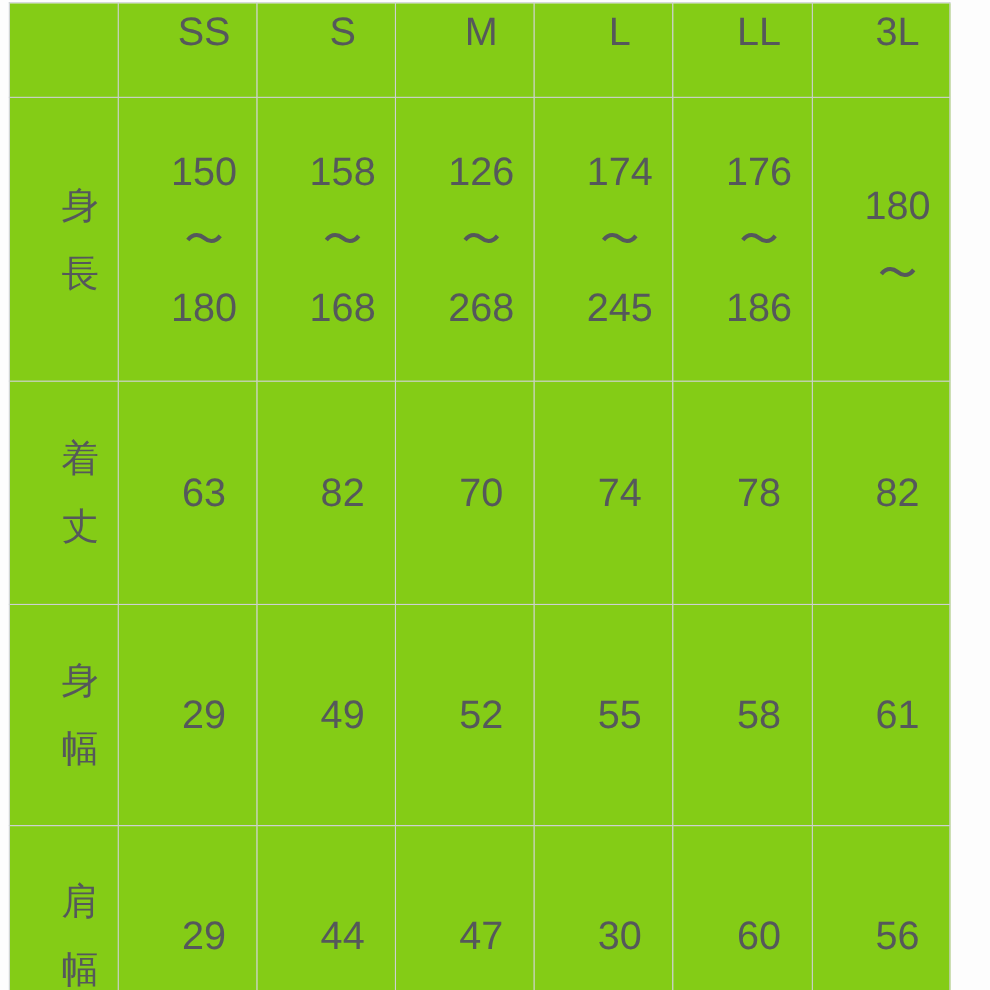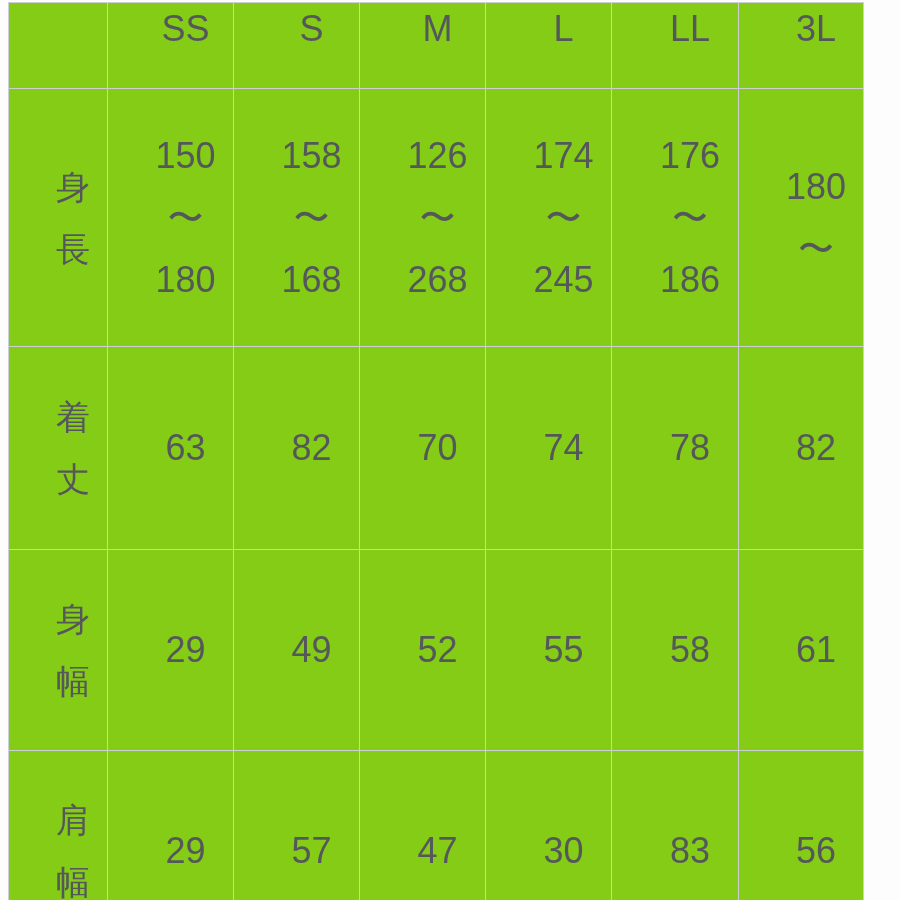--- a/index.html
+++ b/index.html
@@ -149,20 +149,20 @@
       <td><span class="stack"><span>61</span></span></td>
     </tr>
     <tr class="r-shoulder">
       <th class="row-label">
         <span class="stack">
           <span>肩</span>
           <span>幅</span>
         </span>
       </th>
       <td><span class="stack"><span>29</span></span></td>
-      <td><span class="stack"><span>57</span></span></td>
+      <td><span class="stack"><span>44</span></span></td>
       <td><span class="stack"><span>47</span></span></td>
       <td><span class="stack"><span>30</span></span></td>
-      <td><span class="stack"><span>83</span></span></td>
+      <td><span class="stack"><span>60</span></span></td>
       <td><span class="stack"><span>56</span></span></td>
     </tr>
   </tbody>
 </table>
 
 </body></html>

